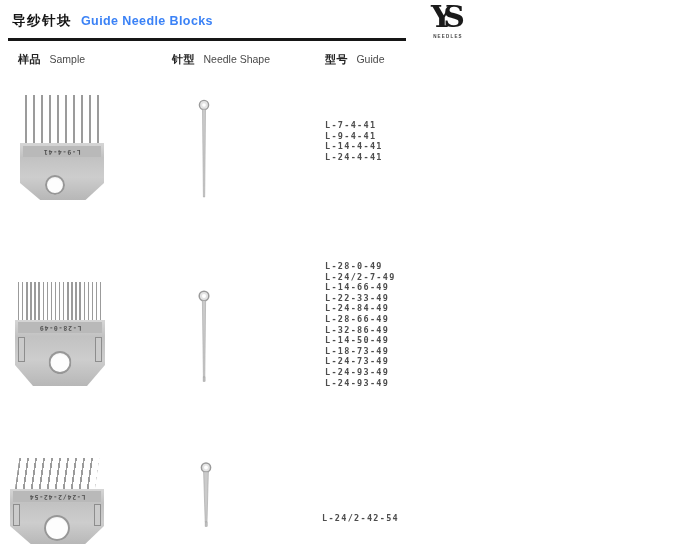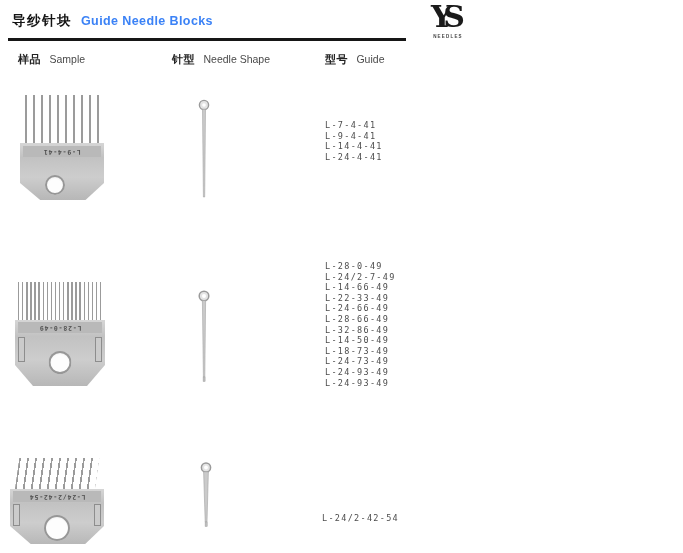--- a/index.html
+++ b/index.html
@@ -23,21 +23,21 @@
   
   .col-hdr { position:absolute; top:49px; white-space:nowrap; }
   .hdr-cn { font-size:11px; font-weight:bold; color:#222; letter-spacing:0.5px; }
   .hdr-en { font-size:10.5px; font-weight:normal; color:#4a4a4a; margin-left:4px; }
   .h-sample { left:18px; }
   .h-needle { left:172px; }
   .h-spec   { left:325px; }
 
   
   .specs { position:absolute; font-family:"DejaVu Sans Mono", monospace;
-           font-size:8.5px; font-weight:normal; color:#4d4d4d;
+           font-size:8.5px; font-weight:bold; color:#4d4d4d;
            letter-spacing:1.3px; line-height:10.6px; white-space:nowrap; }
   .specs-1 { left:325px; top:120px; }
   .specs-2 { left:325px; top:261px; }
   .specs-3 { left:322px; top:513px; }
 
   
   .sample { position:absolute; }
   .teeth  { margin:0 auto; }
   .teeth-coarse { background:repeating-linear-gradient(to right,#9b9b9b 0 1.7px,transparent 1.7px 8px); }
   .teeth-fine   { background:repeating-linear-gradient(to right,#9b9b9b 0 1.4px,transparent 1.4px 4.1px); }
@@ -157,21 +157,21 @@
       <path d="M6.4 11.5 L9.6 11.5 L8.8 88 L7.4 88 Z" fill="#cacaca" stroke="#a2a2a2" stroke-width="0.6"></path>
       <rect x="7.1" y="88" width="2" height="4.5" fill="#bdbdbd" stroke="#a2a2a2" stroke-width="0.5"></rect>
     </svg>
   </div>
 
   <div class="specs specs-2">
     <div>L-28-0-49</div>
     <div>L-24/2-7-49</div>
     <div>L-14-66-49</div>
     <div>L-22-33-49</div>
-    <div>L-24-66-49</div>
+    <div>L-24-84-49</div>
     <div>L-28-66-49</div>
     <div>L-32-86-49</div>
     <div>L-14-50-49</div>
     <div>L-18-73-49</div>
     <div>L-24-73-49</div>
     <div>L-24-93-49</div>
     <div>L-24-93-49</div>
   </div>
 
   <div class="sample sample-3">

